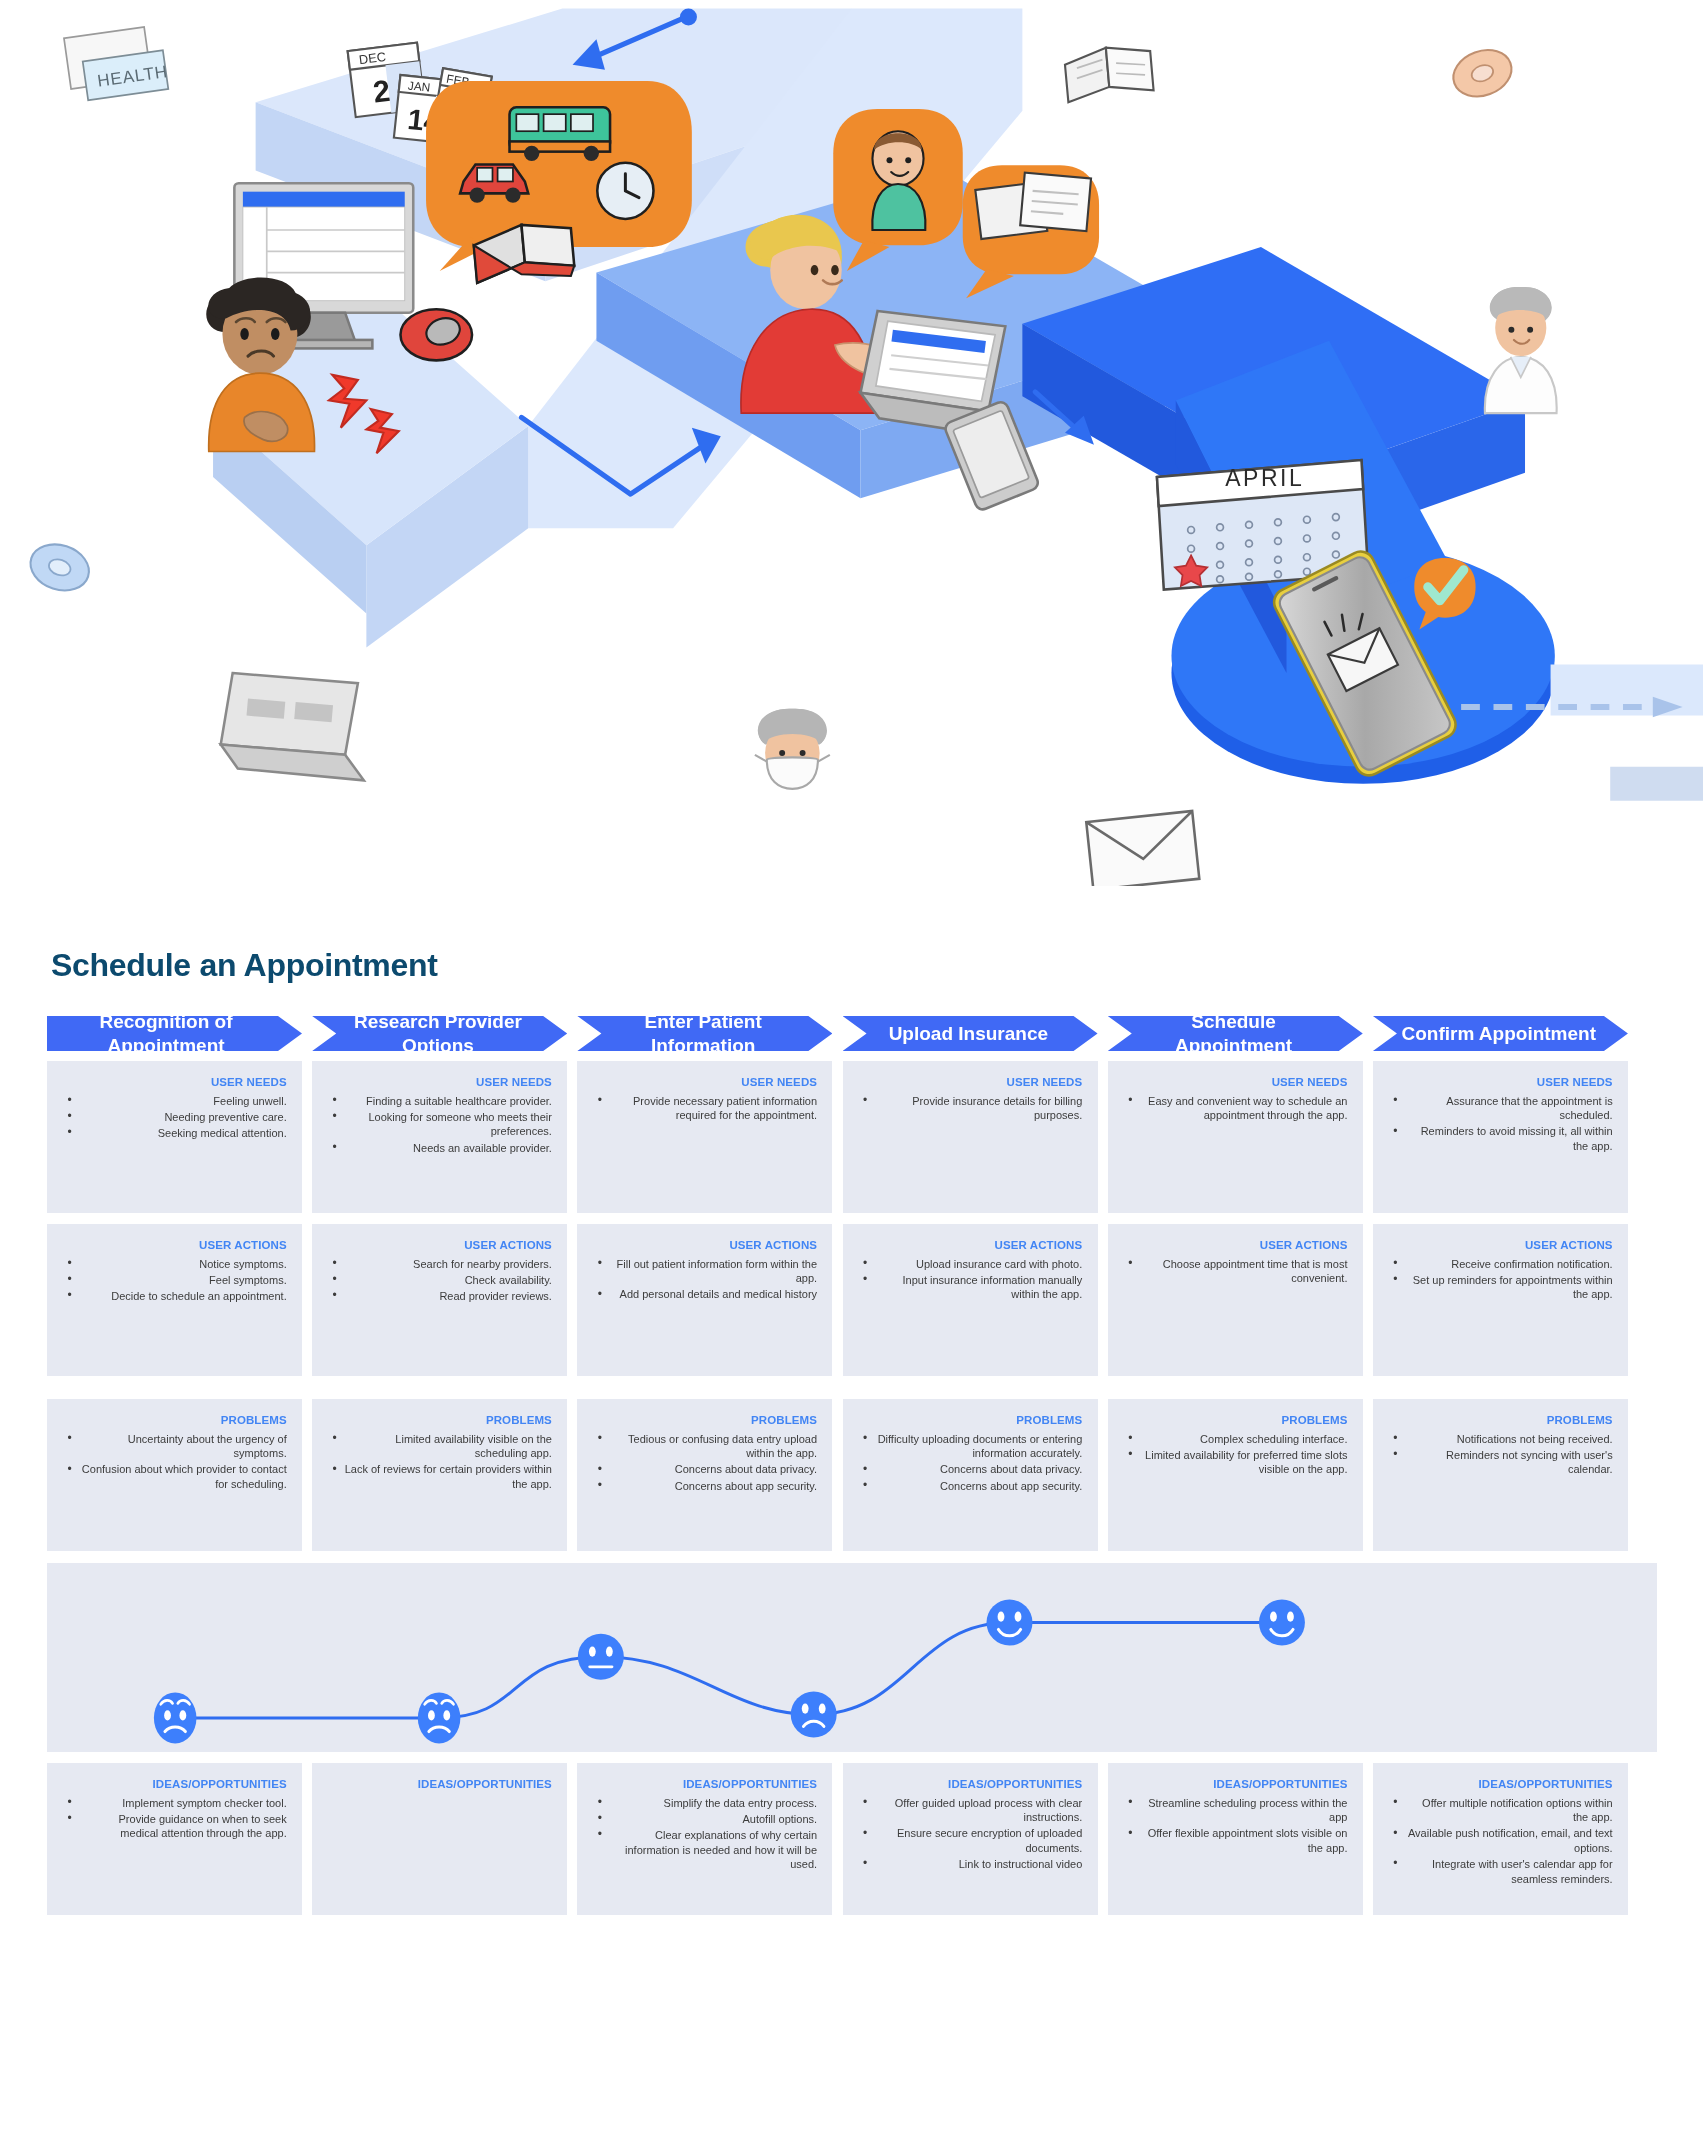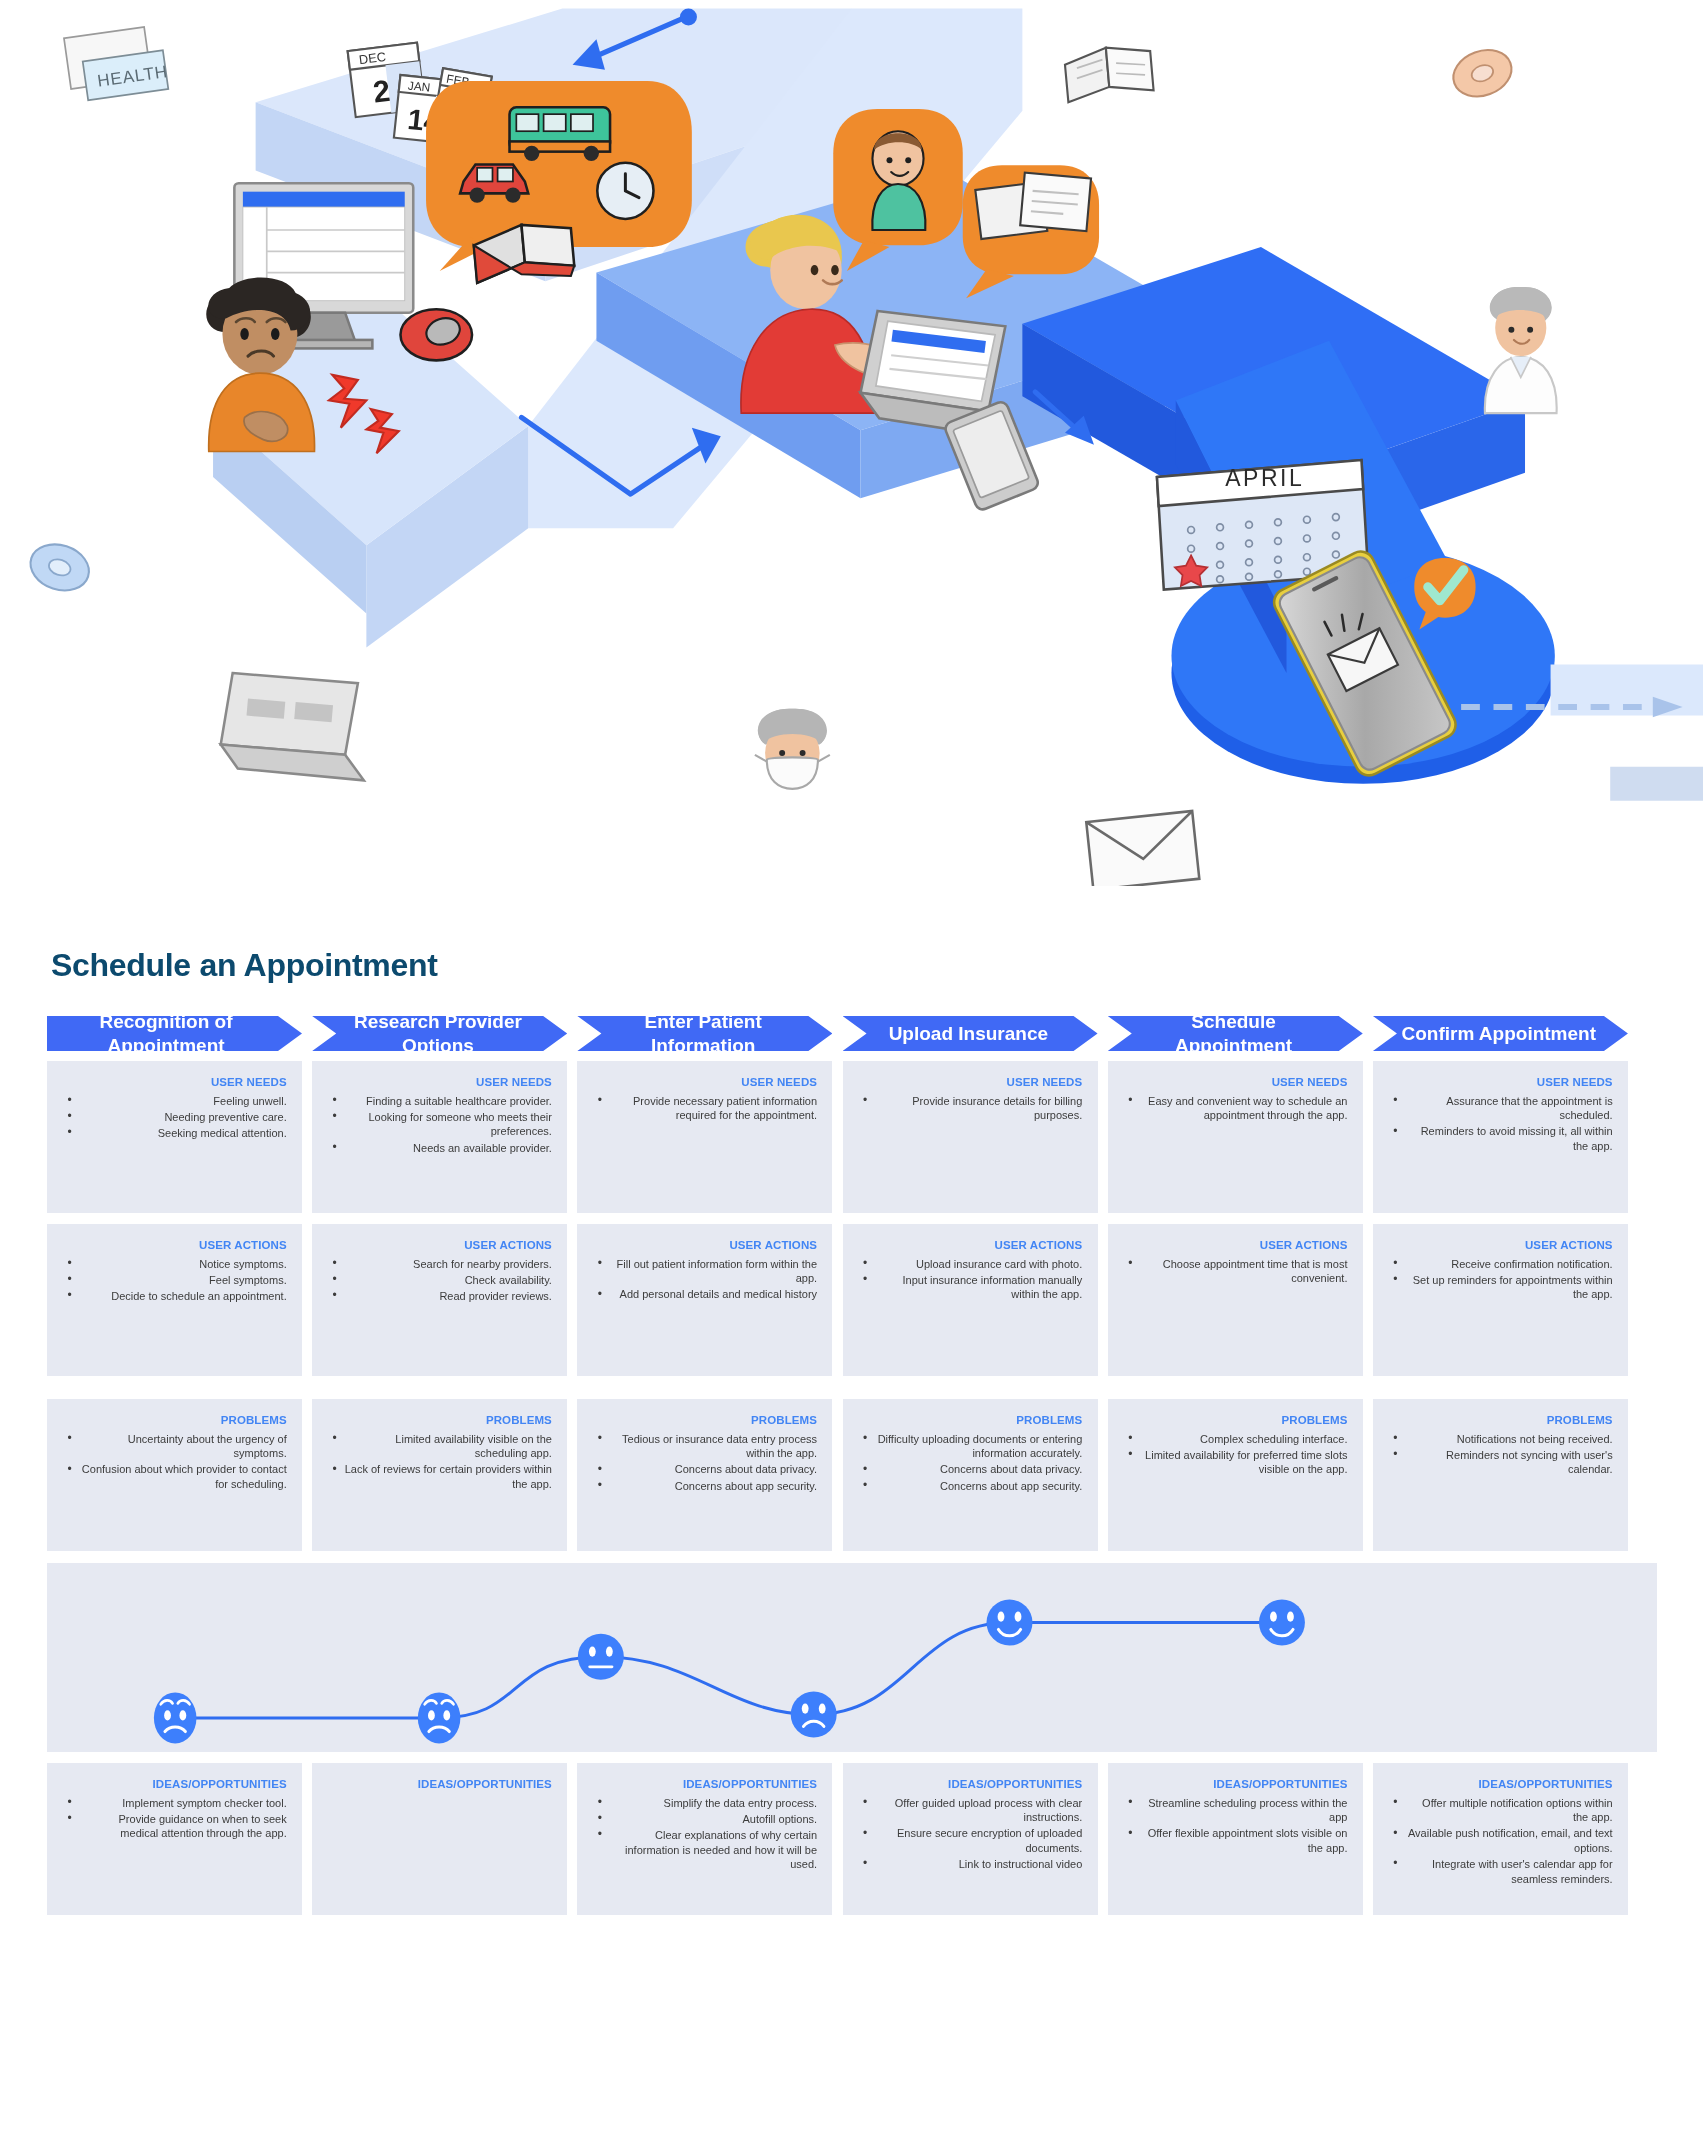--- a/index.html
+++ b/index.html
@@ -556,21 +556,21 @@
           <ul>
             <li>Limited availability visible on the scheduling app.</li>
             <li>Lack of reviews for certain providers within the app.</li>
           </ul>
         </div>
       </div>
     <div class="col">
         <div class="card problems">
           <div class="sect-label">PROBLEMS</div>
           <ul>
-            <li>Tedious or insurance data entry process within the app.</li>
+            <li>Tedious or confusing data entry upload within the app.</li>
             <li>Concerns about data privacy.</li>
             <li>Concerns about app security.</li>
           </ul>
         </div>
       </div>
     <div class="col">
         <div class="card problems">
           <div class="sect-label">PROBLEMS</div>
           <ul>
             <li>Difficulty uploading documents or entering information accurately.</li>

